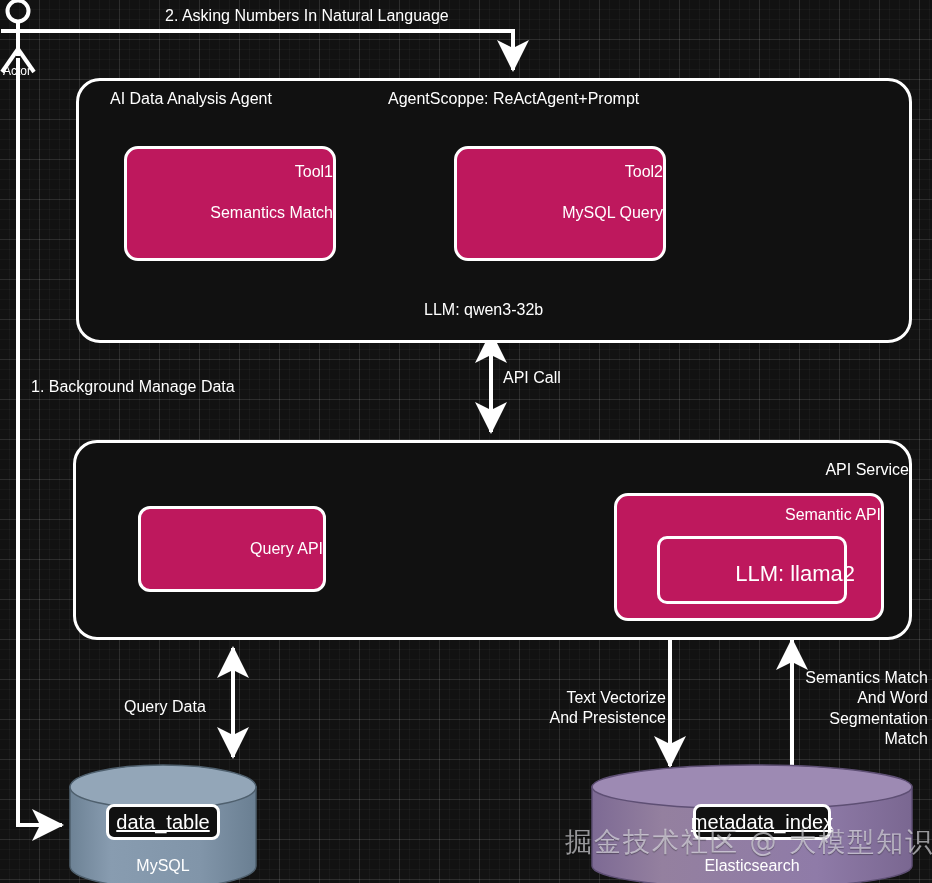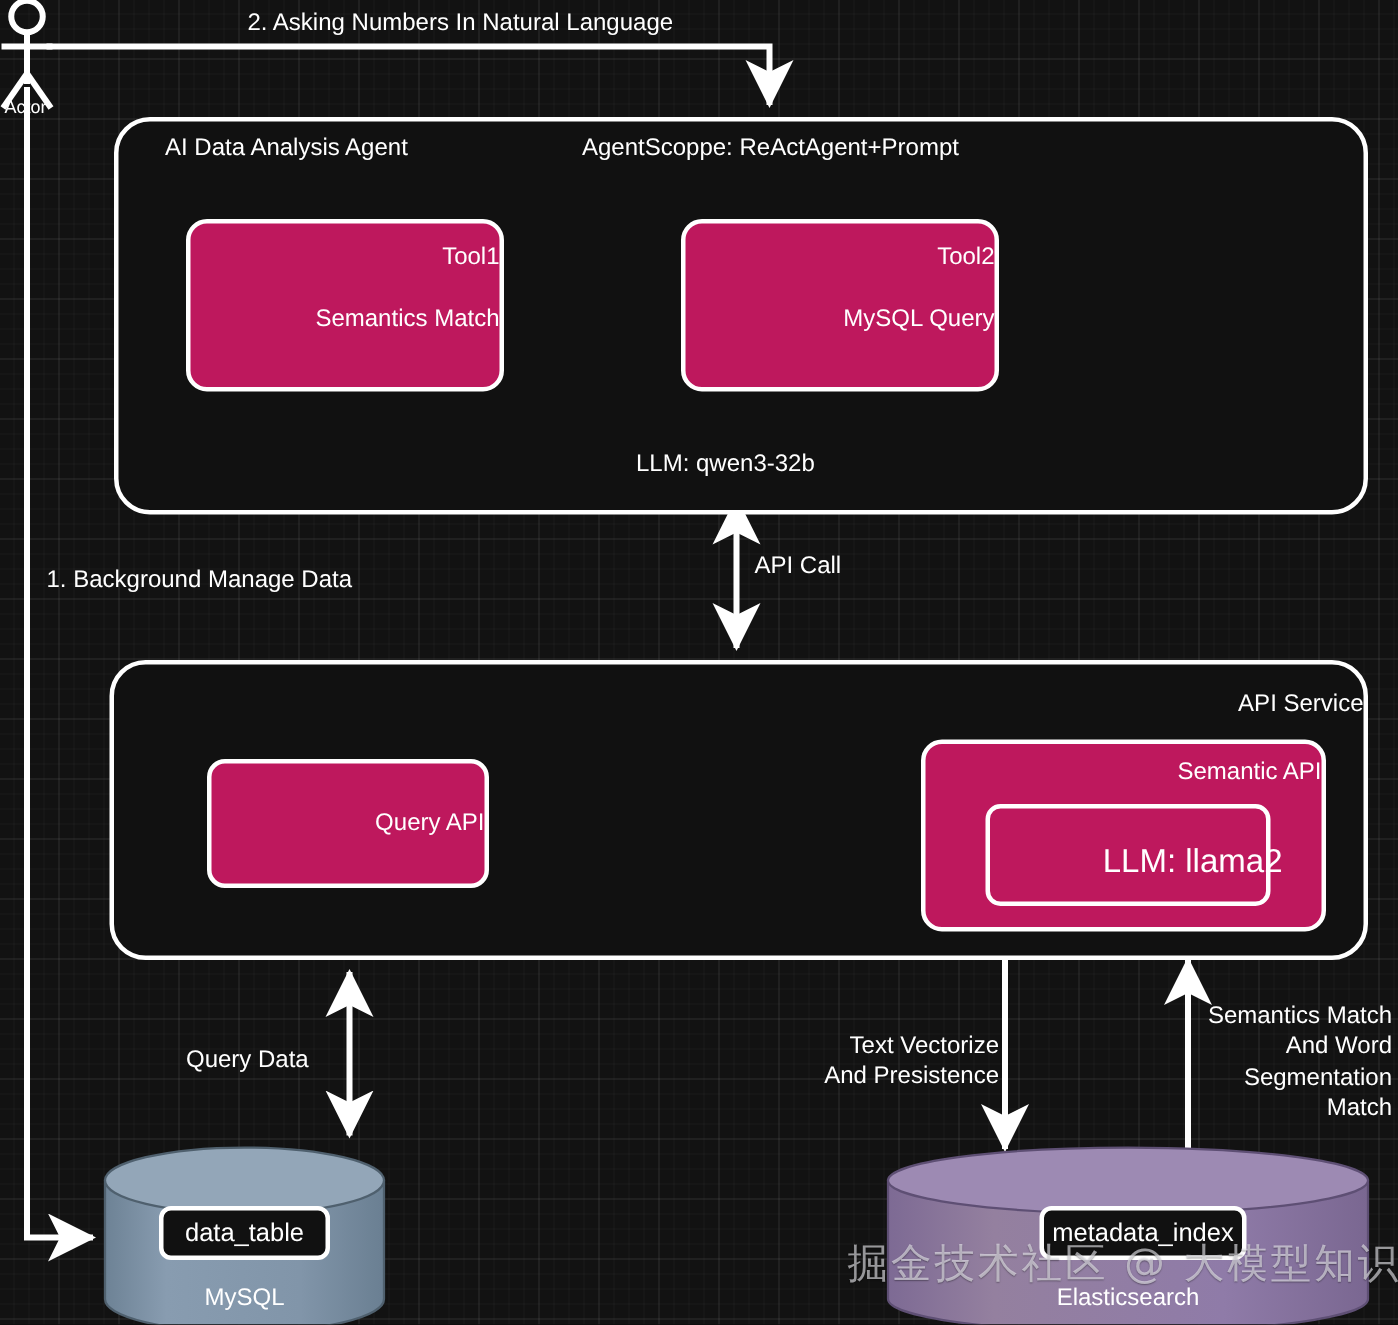--- a/index.html
+++ b/index.html
@@ -51,25 +51,26 @@
     width:100%;
     text-align:center;
     font-size:16px;
   }
   .db-chip{
     position:absolute;
     border:3px solid #ffffff;
     border-radius:8px;
     background:#111111;
     color:#ffffff;
-    font-size:17px;
+    font-size:20px;
     display:flex;
     align-items:center;
     justify-content:center;
     box-sizing:border-box;
+    text-decoration:underline;
   }
   .watermark{
     position:absolute;
     color:rgba(235,235,240,0.62);
     font-size:27px;
     letter-spacing:2px;
     white-space:nowrap;
     font-family:"DejaVu Sans",sans-serif;
     text-shadow:0 1px 1px rgba(0,0,0,.35);
   }

